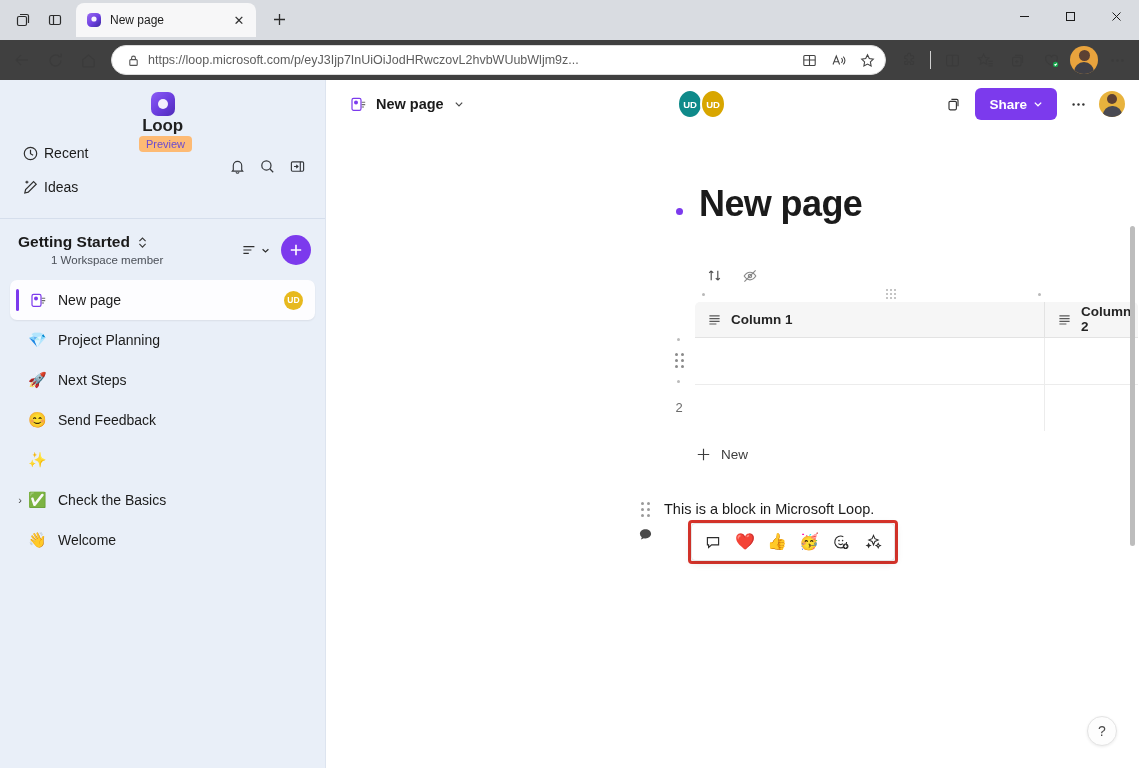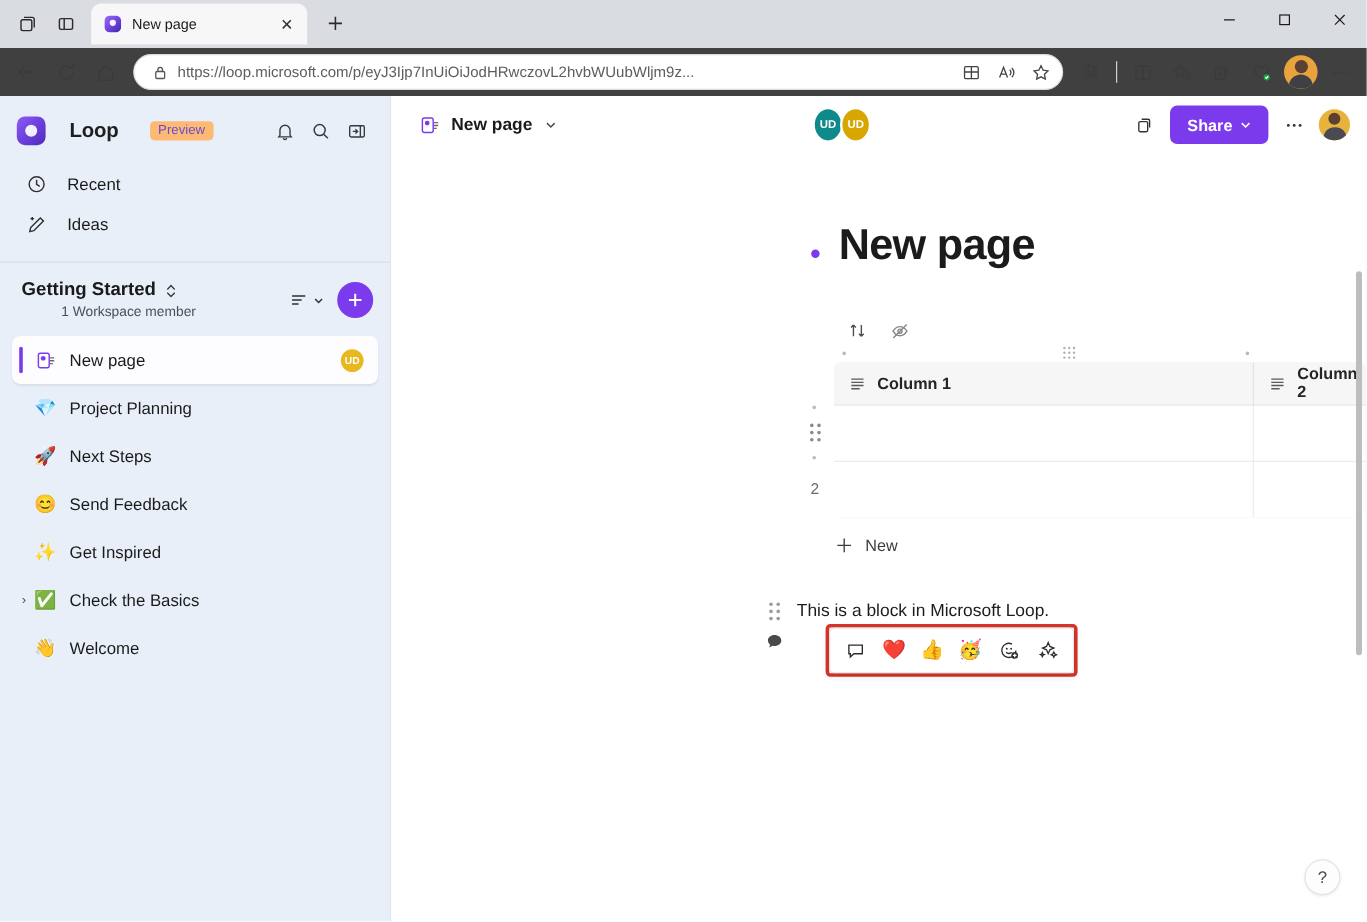--- a/index.html
+++ b/index.html
@@ -95,21 +95,21 @@
 
   
   .appbody { flex: 1; display: flex; min-height: 0; background: #fff; }
 
   
   .sidebar {
     width: 326px; flex: 0 0 326px; background: #e9eff8;
     display: flex; flex-direction: column; border-right: 1px solid #dde4ef;
   }
   .sb-top { padding: 12px 14px 0 14px; }
-  .sb-brandrow { display: flex; align-items: center; height: 34px; gap: 20px; }
+  .sb-brandrow { display: flex; align-items: center; height: 34px; gap: 0; flex-direction: column; }
   .loop-logo {
     width: 24px; height: 24px; border-radius: 7px; flex: 0 0 24px;
     background: linear-gradient(135deg, #8b5cf6 0%, #6d3fe0 50%, #4f2bb8 100%);
     display: flex; align-items: center; justify-content: center; position: relative;
   }
   .loop-logo::after {
     content: ""; width: 10px; height: 10px; border-radius: 50%;
     background: #fff; opacity: .92;
   }
   .brand-name { font-size: 17px; font-weight: 700; color: #1f1f1f; letter-spacing: -.2px; }
@@ -118,21 +118,21 @@
     padding: 2px 7px; border-radius: 4px; margin-left: 6px; font-weight: 500;
   }
   .sb-brand-actions { margin-left: auto; display: flex; gap: 2px; }
   .sb-icbtn {
     width: 28px; height: 28px; border-radius: 5px; display: flex;
     align-items: center; justify-content: center; color: #36393d;
   }
 
   .sb-navlist { padding: 10px 10px 0 10px; }
   .sb-navitem {
-    height: 34px; display: flex; align-items: center; gap: 16px;
+    height: 34px; display: flex; align-items: center; gap: 4px;
     padding: 0 10px; border-radius: 6px; color: #1b1b1b; font-size: 14px;
   }
   .sb-navicon { width: 20px; flex: 0 0 20px; display: flex; align-items: center; justify-content: center; color: #2f2f2f; }
 
   .sb-sep { height: 1px; background: #d5deec; margin: 14px 0 0 0; }
 
   .ws-header { padding: 14px 14px 0 18px; display: flex; align-items: flex-start; }
   .ws-title-wrap { flex: 1; min-width: 0; }
   .ws-titlerow { display: flex; align-items: center; gap: 7px; }
   .ws-title { font-size: 15.5px; font-weight: 700; color: #1a1a1a; }
@@ -586,21 +586,20 @@
           <span class="page-label">Next Steps</span>
         </div>
 
         <div class="page-item">
           <span class="page-emoji">😊</span>
           <span class="page-label">Send Feedback</span>
         </div>
 
         <div class="page-item">
           <span class="page-emoji">✨</span>
-          <span class="page-label">Get Inspired</span>
         </div>
 
         <div class="page-item">
           <span class="page-chevron">›</span>
           <span class="page-emoji">✅</span>
           <span class="page-label">Check the Basics</span>
         </div>
 
         <div class="page-item">
           <span class="page-emoji">👋</span>

